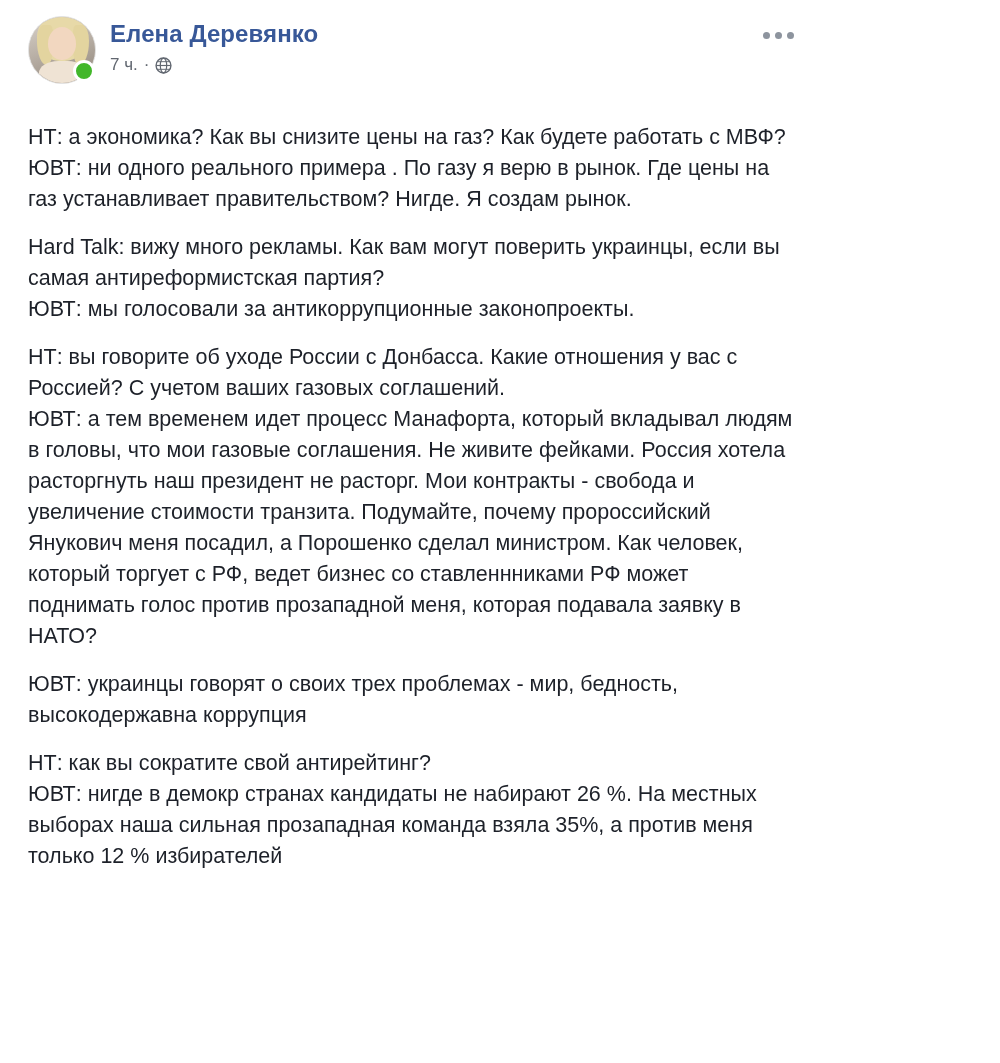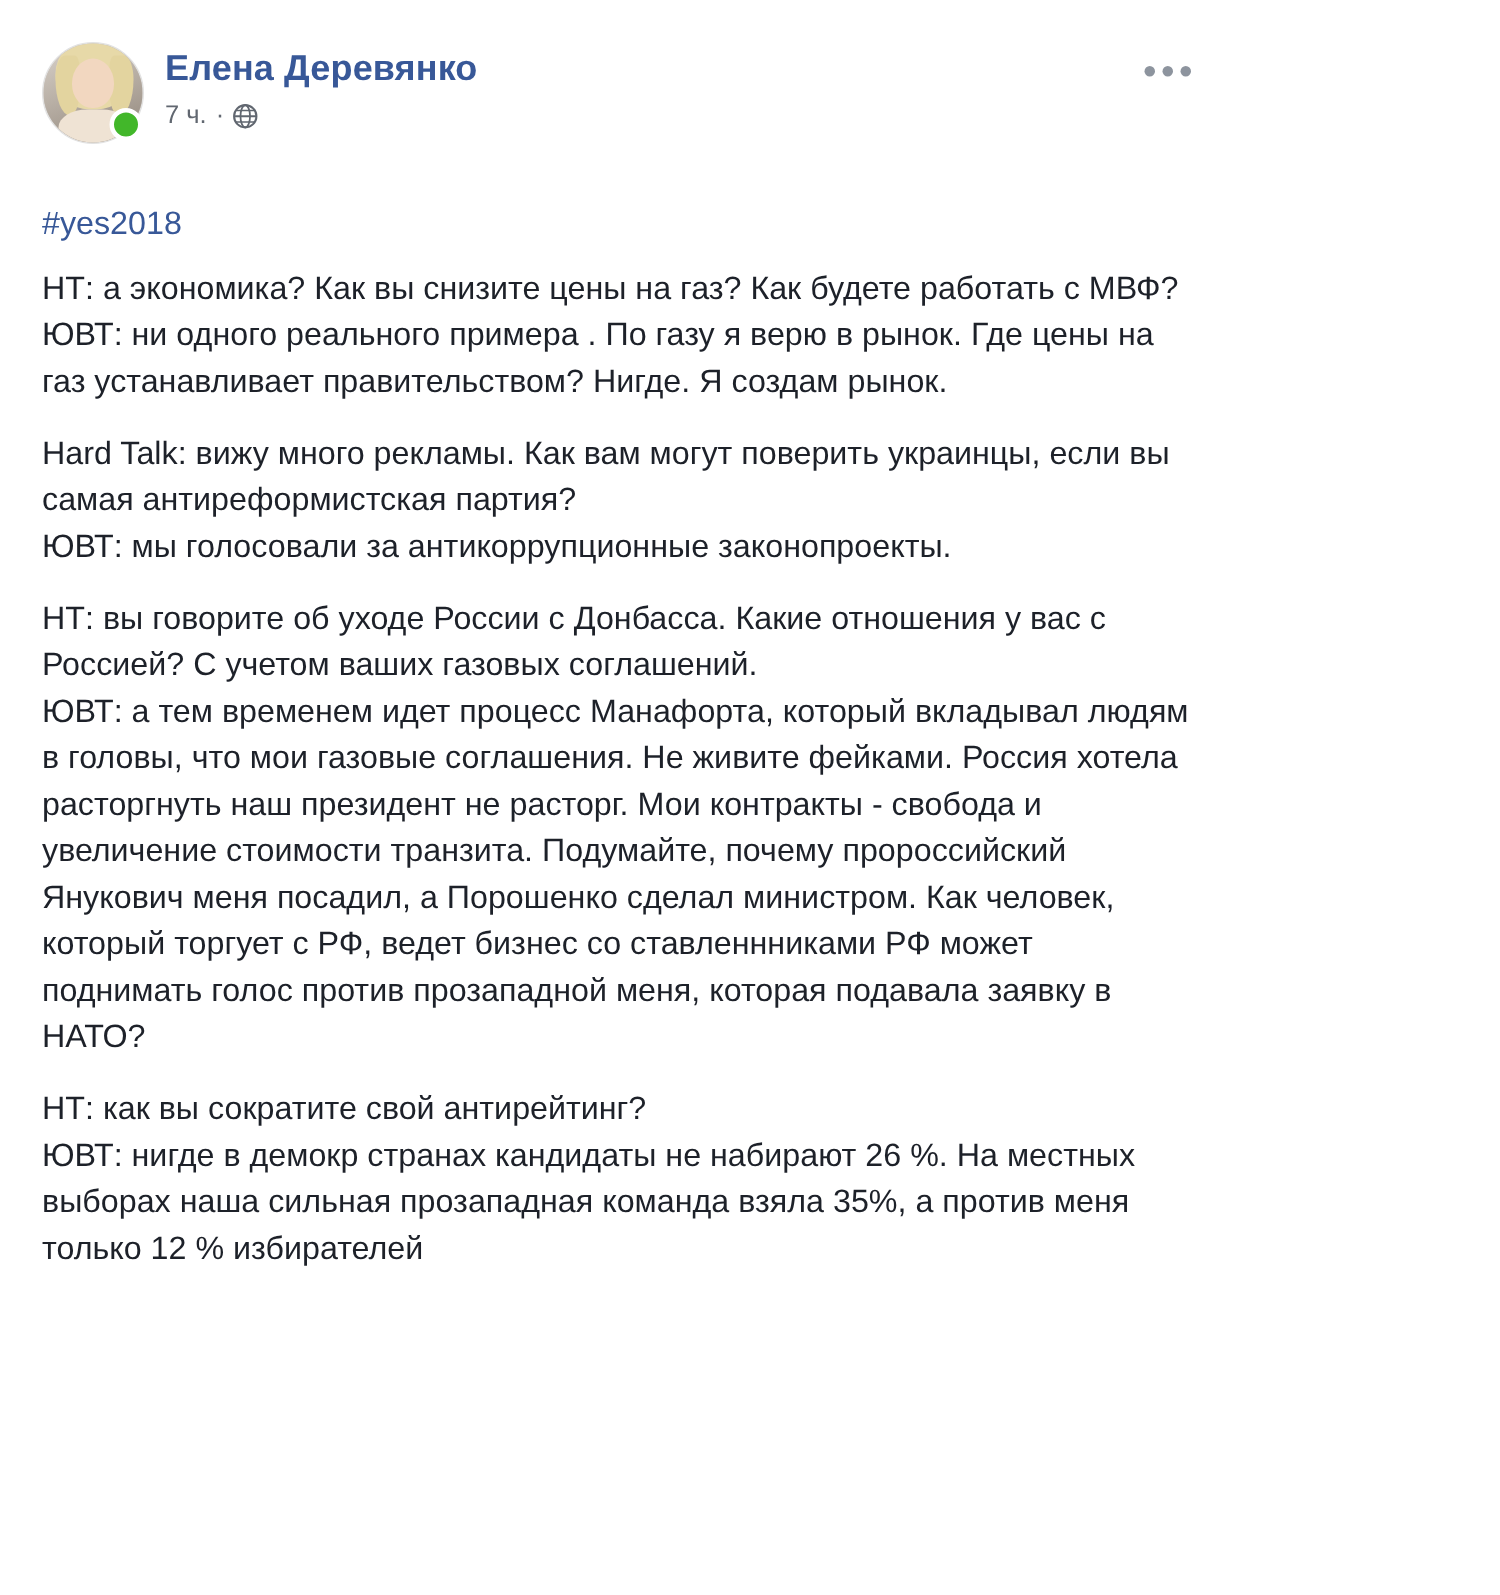--- a/index.html
+++ b/index.html
@@ -13,21 +13,21 @@
     font-family: "Liberation Sans", sans-serif;
     color: #1c1e21;
     overflow: hidden;
   }
   .post {
     position: relative;
     width: 828px;
     height: 1063px;
     background: #ffffff;
     box-sizing: border-box;
-    padding: 26px 28px 0 28px;
+    padding: 14px 28px 0 28px;
   }
   .post-header {
     display: flex;
     align-items: flex-start;
     position: relative;
     height: 84px;
   }
   .avatar-wrap {
     position: relative;
     width: 68px;
@@ -213,26 +213,24 @@
     </div>
 
     <div class="more-btn">
       <span></span>
       <span></span>
       <span></span>
     </div>
   </div>
 
   <div class="post-body">
-    <div>
-      <span class="hashtag">#yes2018</span>
-    </div>
     <p class="para">НТ: а экономика? Как вы снизите цены на газ? Как будете работать с МВФ?
 ЮВТ: ни одного реального примера . По газу я верю в рынок. Где цены на газ устанавливает правительством? Нигде. Я создам рынок.</p>
     <p class="para">Hard Talk: вижу много рекламы. Как вам могут поверить украинцы, если вы самая антиреформистская партия?
 ЮВТ: мы голосовали за антикоррупционные законопроекты.</p>
     <p class="para">НТ: вы говорите об уходе России с Донбасса. Какие отношения у вас с Россией? С учетом ваших газовых соглашений.
 ЮВТ: а тем временем идет процесс Манафорта, который вкладывал людям в головы, что мои газовые соглашения. Не живите фейками. Россия хотела расторгнуть наш президент не расторг. Мои контракты - свобода и увеличение стоимости транзита. Подумайте, почему пророссийский Янукович меня посадил, а Порошенко сделал министром. Как человек, который торгует с РФ, ведет бизнес со ставленнниками РФ может поднимать голос против прозападной меня, которая подавала заявку в НАТО?</p>
+    <p class="para">ЮВТ: украинцы говорят о своих трех проблемах - мир, бедность, высокодержавна коррупция</p>
     <p class="para">НТ: как вы сократите свой антирейтинг?
 ЮВТ: нигде в демокр странах кандидаты не набирают 26 %. На местных выборах наша сильная прозападная команда взяла 35%, а против меня только 12 % избирателей</p>
   </div>
 
 </div>
 
 </body></html>

